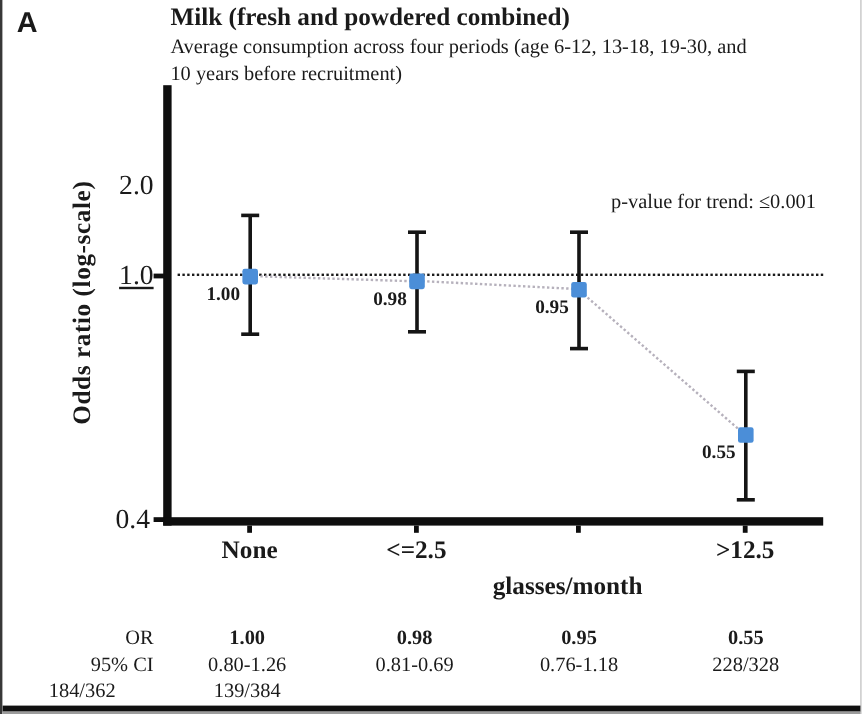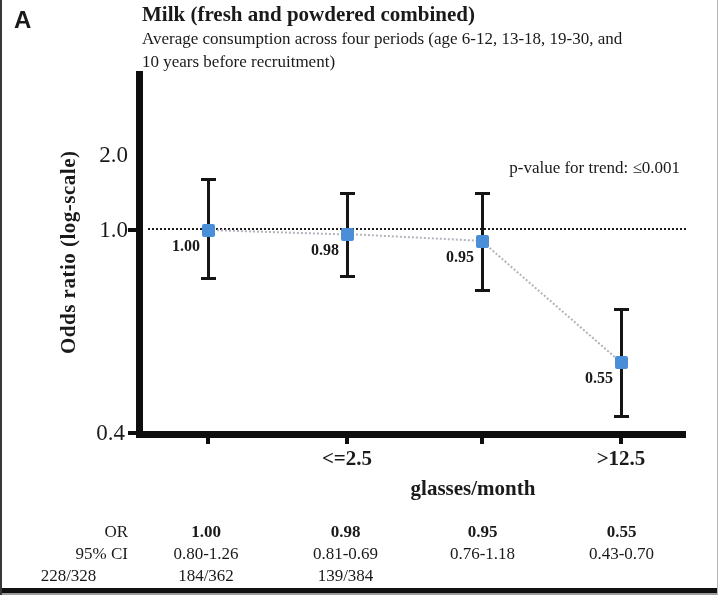--- a/index.html
+++ b/index.html
@@ -60,21 +60,21 @@
   <div class="panel-label">A</div>
   <div class="chart-title">Milk (fresh and powdered combined)</div>
   <div class="chart-subtitle1">Average consumption across four periods (age 6-12, 13-18, 19-30, and</div>
   <div class="chart-subtitle2">10 years before recruitment)</div>
 
   <div class="y-axis-label">Odds ratio (log-scale)</div>
   <div class="y-axis-line"></div>
   <div class="x-axis-line"></div>
 
   <div class="ytick-label" style="left:66px;top:142px;">2.0</div>
-  <div class="ytick-label" style="left:66px;top:217px;">1.0</div>
+  <div class="ytick-label" style="left:66px;top:217px;text-decoration:underline;">1.0</div>
   <div class="ytick-label" style="left:63px;top:420px;">0.4</div>
   <div class="ytick-mark" style="top:228px;"></div>
   <div class="ytick-mark" style="top:431px;"></div>
 
   <div class="ref-line"></div>
   <div id="plot">
       <div class="trend-seg" style="left: 206px; top: 229px; width: 139.072px; border-top-color: rgb(182, 177, 188); transform: rotate(0.0321969rad);"></div>
       <div class="trend-seg" style="left: 345px; top: 233.477px; width: 135.176px; border-top-color: rgb(182, 177, 188); transform: rotate(0.0509903rad);"></div>
       <div class="trend-seg" style="left: 480px; top: 240.367px; width: 184.363px; border-top-color: rgb(182, 177, 188); transform: rotate(0.716744rad);"></div>
       <div class="err-line" style="left: 204.5px; top: 178.786px; height: 100.663px;"></div>
@@ -99,36 +99,36 @@
       <div class="pt-label" style="left: 527px; top: 369.481px;">0.55</div>
     </div>
 
   <div class="pvalue">p-value for trend: ≤0.001</div>
 
   <div class="xtick-mark" style="left:204px;"></div>
   <div class="xtick-mark" style="left:343px;"></div>
   <div class="xtick-mark" style="left:478px;"></div>
   <div class="xtick-mark" style="left:617px;"></div>
 
+  <div class="xtick-label" style="left:126px;width:160px;">None</div>
   <div class="xtick-label" style="left:265px;width:160px;">&lt;=2.5</div>
   <div class="xtick-label" style="left:539px;width:160px;">&gt;12.5</div>
   <div class="x-axis-title">glasses/month</div>
 
   <div class="stats-table">
     <div class="rlabel">OR</div>
     <div class="cell bold">1.00</div>
     <div class="cell bold">0.98</div>
     <div class="cell bold">0.95</div>
     <div class="cell bold">0.55</div>
 
     <div class="rlabel">95% CI</div>
     <div class="cell">0.80-1.26</div>
     <div class="cell">0.81-0.69</div>
     <div class="cell">0.76-1.18</div>
-    <div class="cell">0.43-0.70</div>
 
     <div class="cell">228/328</div>
     <div class="cell">184/362</div>
     <div class="cell">139/384</div>
   </div>
 
   <div class="bottom-bar"></div>
   <div class="bottom-strip"></div>
 </div>
 

